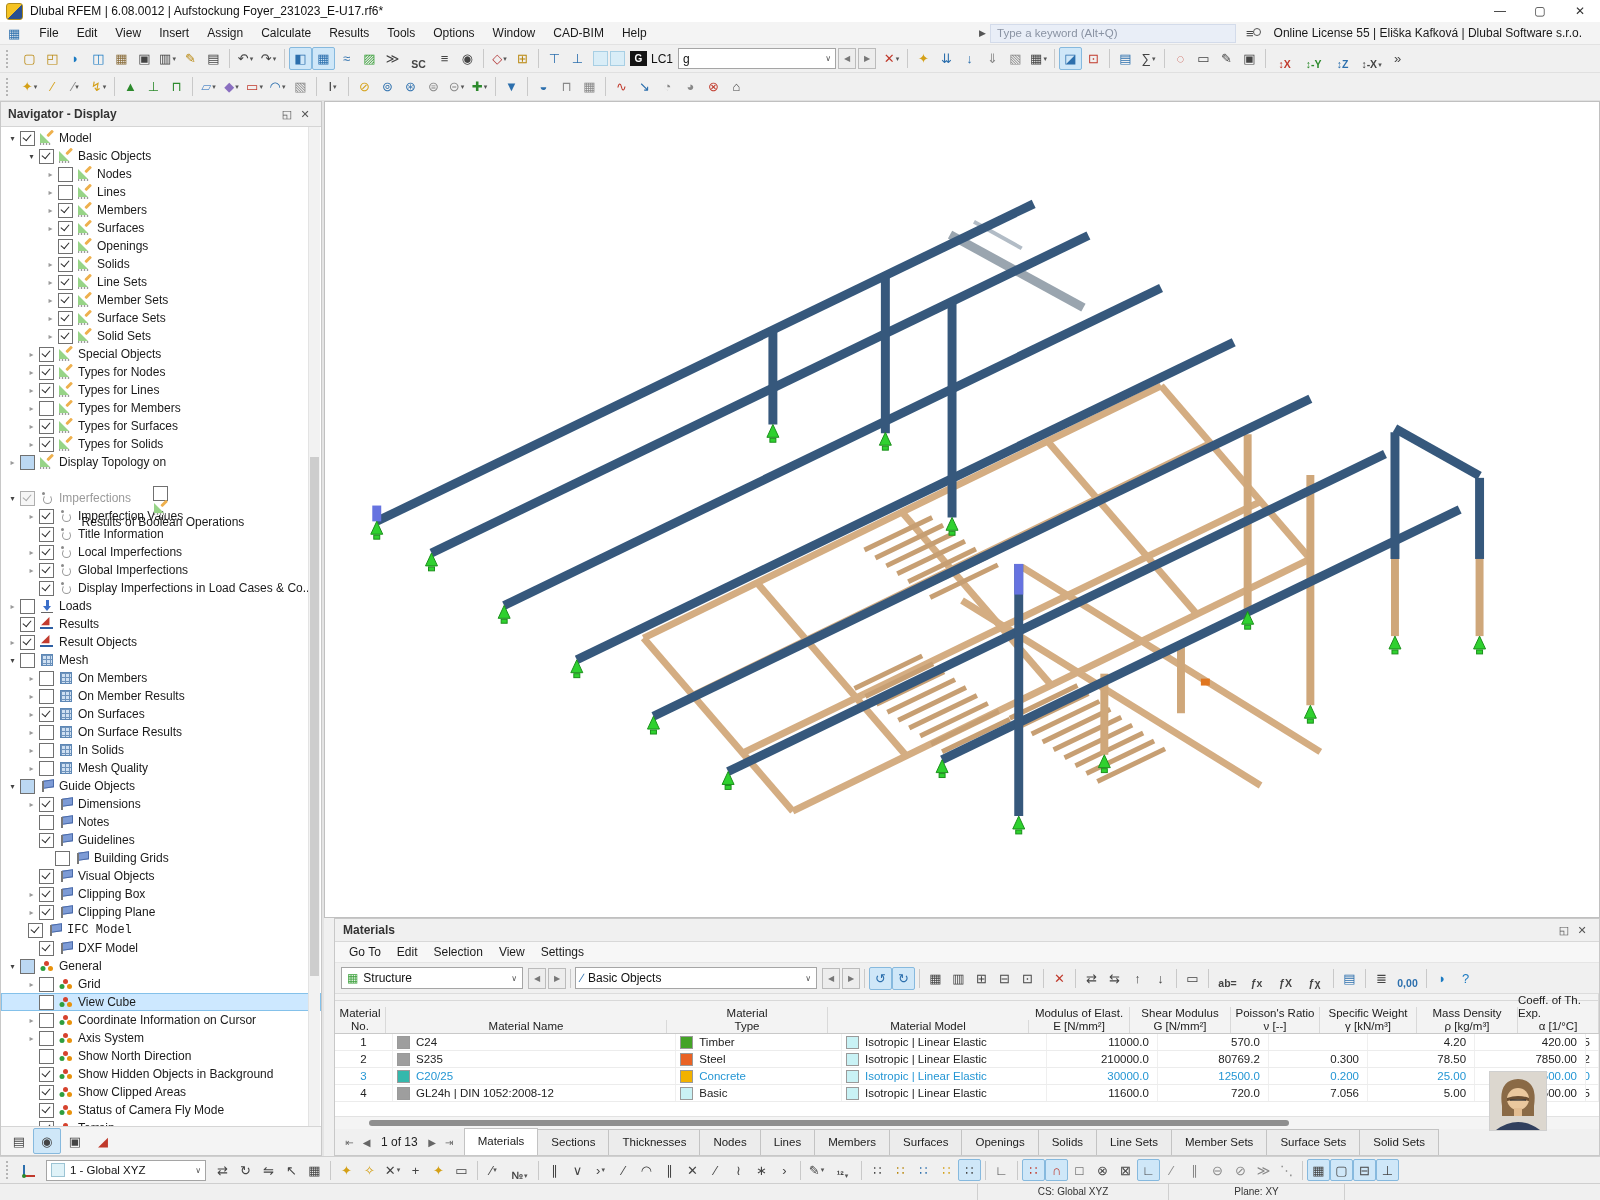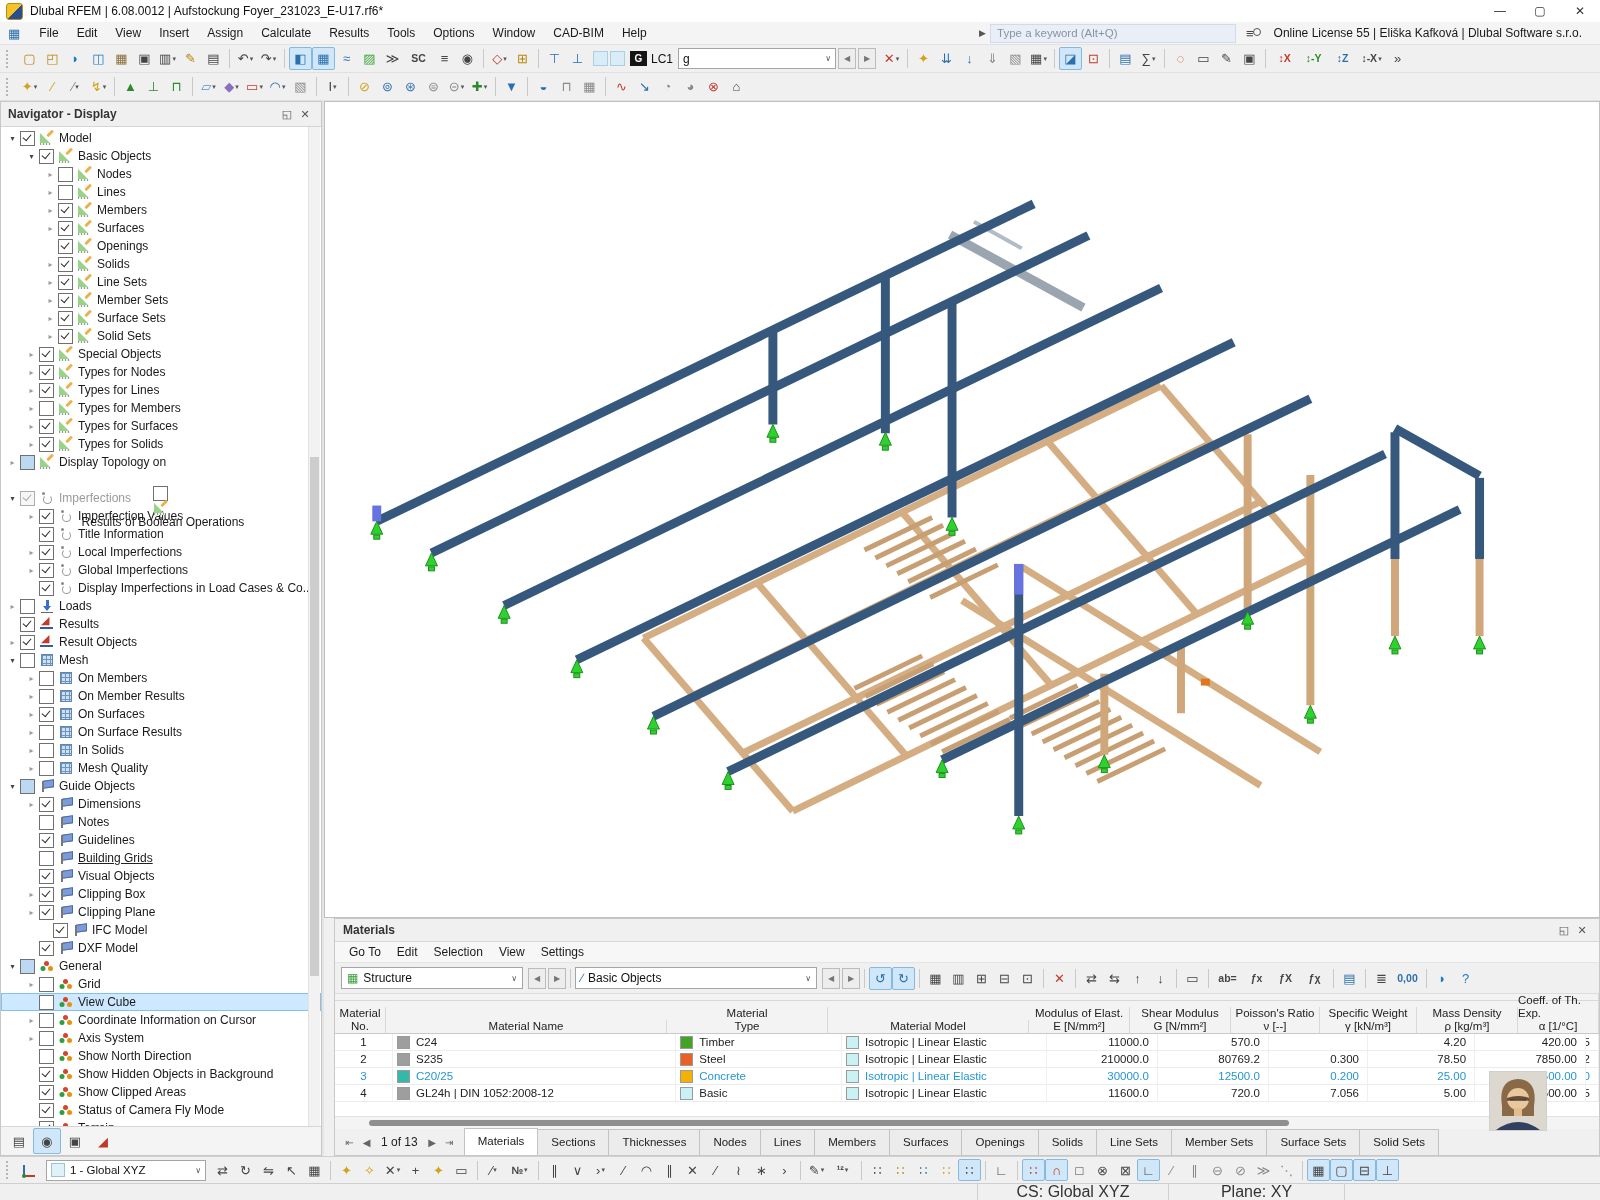--- a/index.html
+++ b/index.html
@@ -21,21 +21,21 @@
   .searchbox{width:238px;height:17px;background:#e9eef7;border:1px solid #d3dbea;display:flex;align-items:center;
              padding-left:6px;color:#8a93a3;font-size:11.5px;}
   .mag{margin:0 8px 0 10px;color:#444;font-size:13px;position:relative;}
   .mag::after{content:"";position:absolute;right:-7px;top:2px;width:6px;height:6px;border:1.5px solid #555;border-radius:50%;}
   .license{margin:0 10px 0 12px;color:#1a1a1a;}
   
   .toolbar{height:27px;background:#f0f0f0;display:flex;align-items:center;padding:0 4px;flex:0 0 27px;border-bottom:1px solid #e0e0e0;}
   .tb-handle{width:5px;height:18px;border-left:2px dotted #b5b5b5;margin:0 5px 0 2px;}
   .tb-btn{min-width:21px;height:21px;display:flex;align-items:center;justify-content:center;border:1px solid transparent;
           border-radius:2px;margin:0 0px;color:#444;}
-  .tb-btn.wide{padding:0 3px;}
+  .tb-btn.wide{padding:0 3px;align-items:flex-end;}
   .tb-glyph{font-size:13px;line-height:1;}
   .tb-btn.wide .tb-glyph{font-size:10.5px;font-weight:bold;}
   .tb-dd{font-size:7px;color:#555;margin-left:1px;}
   .tb-btn.pressed{background:#cfe7f8;border-color:#86b9de;}
   .tb-sep{width:1px;height:19px;background:#c9c9c9;margin:0 4px;}
   .lc-wrap{display:flex;align-items:center;margin:0 4px;}
   .lc-pale{width:13px;height:13px;background:#d9edf7;border:1px solid #a8cfe4;margin-right:2px;}
   .lc-g{width:17px;height:15px;background:#141414;color:#fff;font-size:10px;font-weight:bold;display:flex;
         align-items:center;justify-content:center;margin:0 3px;}
   .lc-label{margin:0 5px 0 1px;color:#111;}
@@ -136,21 +136,21 @@
   .tab.active{background:#fff;height:26px;line-height:25px;font-weight:normal;position:relative;z-index:2;}
   .avatar{position:absolute;right:52px;bottom:24px;width:56px;height:58px;border:1px solid #cfcfcf;z-index:5;}
   
   .btoolbar{height:26px;flex:0 0 26px;background:#f0f0f0;border-top:1px solid #cfcfcf;display:flex;align-items:center;padding:0 4px;}
   .btoolbar .tb-btn{height:20px;}
   .cs-combo{width:150px;height:19px;background:#fff;border:1px solid #a5a5a5;display:flex;align-items:center;
             padding:0 4px;margin:0 5px;}
   .cs-combo .sw{width:12px;height:12px;background:#dff2f8;border:1px solid #9cc4d4;margin-right:5px;}
   .cs-combo .val{flex:1;color:#111;font-size:11.5px;}
   .cs-combo .car{font-size:8px;color:#555;}
-  .statusbar{height:16px;flex:0 0 16px;background:#f0f0f0;border-top:1px solid #cfcfcf;display:flex;align-items:center;font-size:16px;}
+  .statusbar{height:16px;flex:0 0 16px;background:#f0f0f0;border-top:1px solid #cfcfcf;display:flex;align-items:center;font-size:10px;}
   .st-spacer{flex:1 1 auto;}
   .st-cell{border-left:1px solid #cfcfcf;height:16px;line-height:16px;text-align:center;color:#333;}
   .st-cs{width:190px;}
   .st-plane{width:175px;}
   .st-tail{width:255px;border-left:1px solid #cfcfcf;height:16px;}
 </style>
 </head>
 <body>
 
 <div class="app">
@@ -751,21 +751,21 @@
             <span class="cb off"></span>
             <span class="ti ti-guide"><i></i></span>
             <span class="tlabel">Notes</span>
           </div>
           <div class="tree-row" style="padding-left: 23px;">
             <span class="exp"></span>
             <span class="cb on"></span>
             <span class="ti ti-guide"><i></i></span>
             <span class="tlabel">Guidelines</span>
           </div>
-          <div class="tree-row" style="padding-left: 23px; text-decoration: underline;">
+          <div class="tree-row" style="padding-left: 39px;">
             <span class="exp"></span>
             <span class="cb off"></span>
             <span class="ti ti-guide"><i></i></span>
             <span class="tlabel">Building Grids</span>
           </div>
           <div class="tree-row" style="padding-left: 23px;">
             <span class="exp"></span>
             <span class="cb on"></span>
             <span class="ti ti-guide"><i></i></span>
             <span class="tlabel">Visual Objects</span>
@@ -775,21 +775,21 @@
             <span class="cb on"></span>
             <span class="ti ti-guide"><i></i></span>
             <span class="tlabel">Clipping Box</span>
           </div>
           <div class="tree-row" style="padding-left: 23px;">
             <span class="exp">▸</span>
             <span class="cb on"></span>
             <span class="ti ti-guide"><i></i></span>
             <span class="tlabel">Clipping Plane</span>
           </div>
-          <div class="tree-row" style="padding-left: 37px;">
+          <div class="tree-row" style="padding-left: 12px; font-family: Liberation Mono, monospace;">
             <span class="exp"></span>
             <span class="cb on"></span>
             <span class="ti ti-guide"><i></i></span>
             <span class="tlabel">IFC Model</span>
           </div>
           <div class="tree-row" style="padding-left: 23px;">
             <span class="exp"></span>
             <span class="cb on"></span>
             <span class="ti ti-guide"><i></i></span>
             <span class="tlabel">DXF Model</span>

